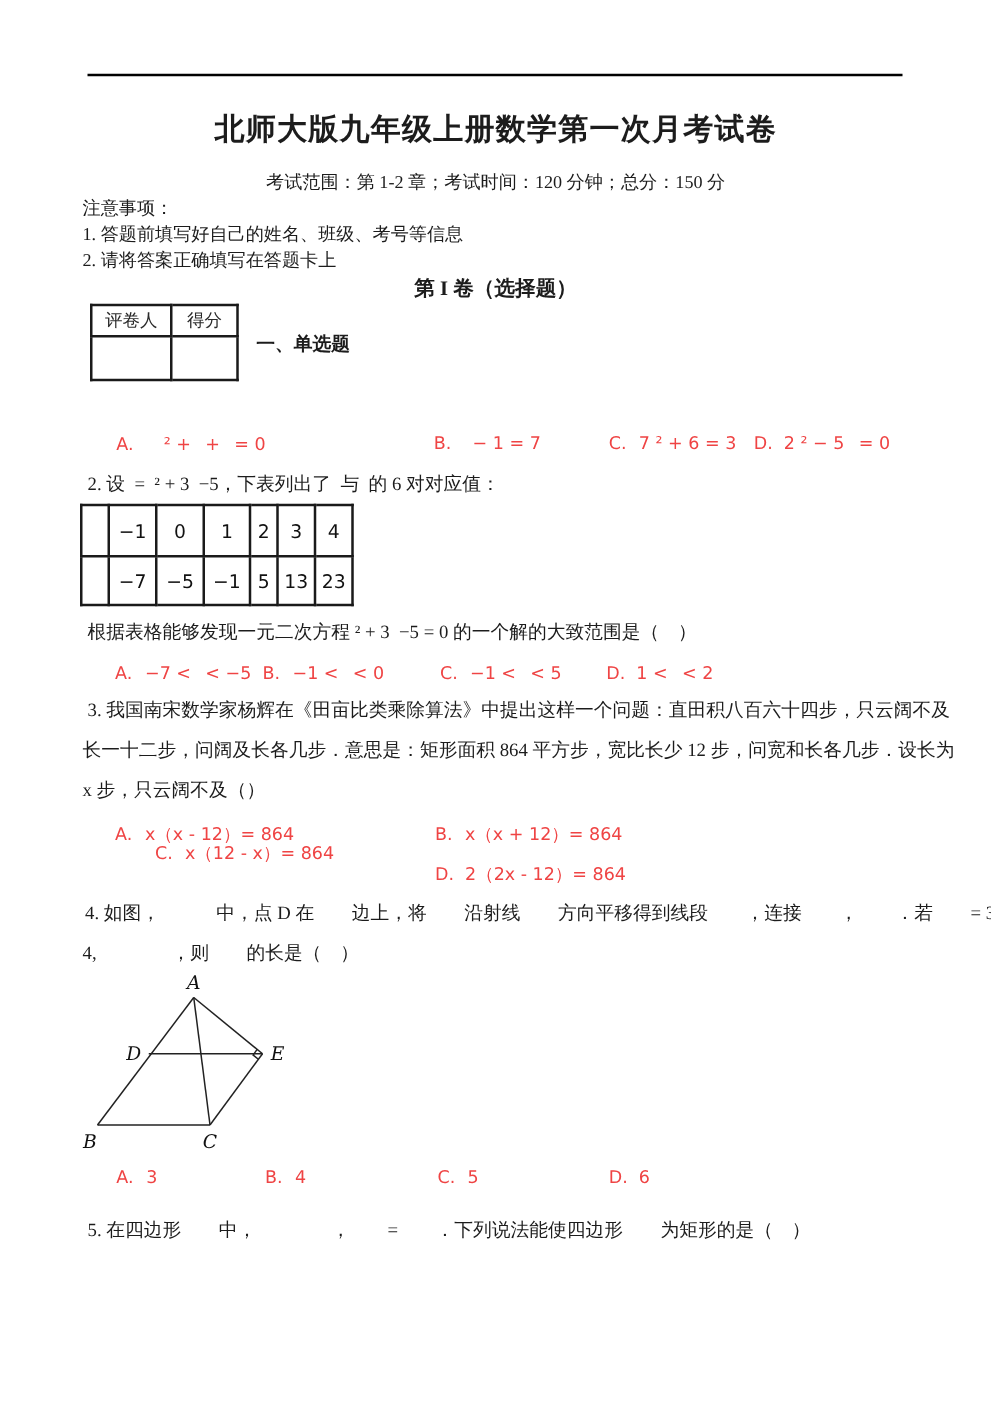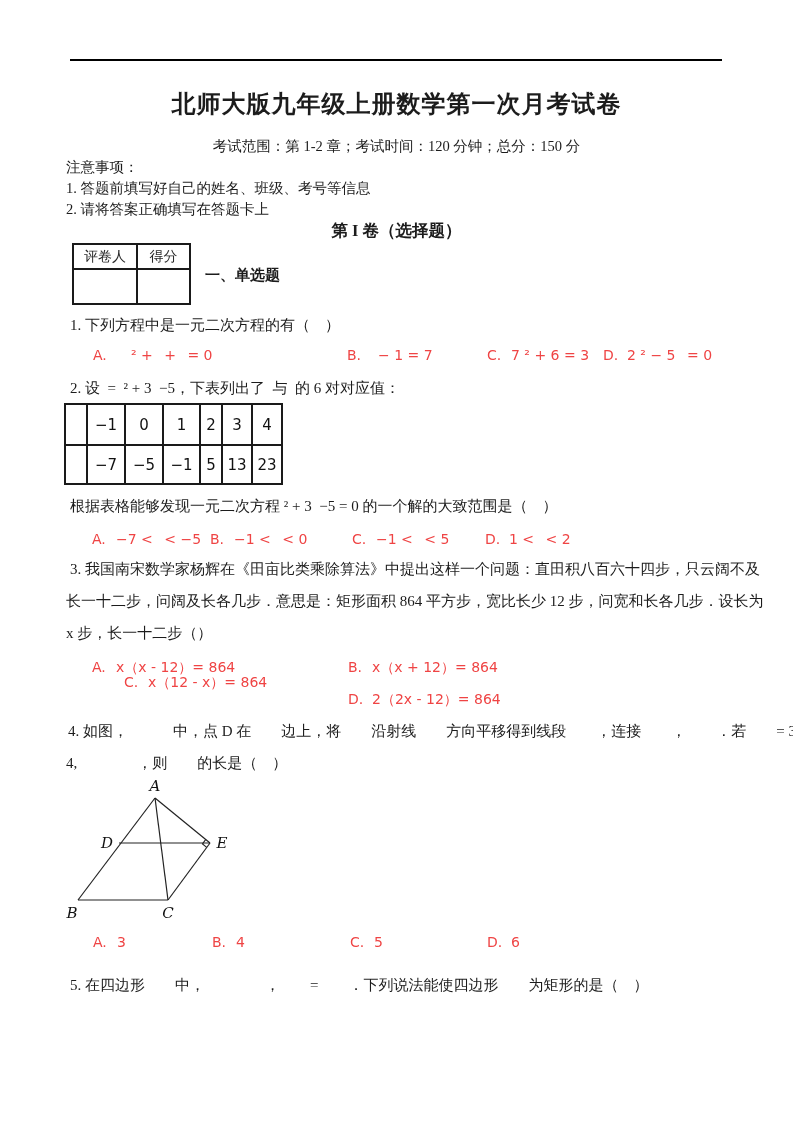--- a/index.html
+++ b/index.html
@@ -60,21 +60,20 @@
     </tr>
     <tr>
       <td class="bc"></td>
       <td class="bc"></td>
     </tr>
   </tbody>
     </table>
 
   <div class="abs part-title">一、单选题</div>
 
-  <div class="abs stem" style="left:70px;top:317px;">1. 下列方程中是一元二次方程的有（　）</div>
   <span class="opt" style="left:93px;top:347px;"><span class="lbl">A.</span><span class="txt">　² +  +  = 0</span></span>
   <span class="opt" style="left:347px;top:347px;"><span class="lbl">B.</span><span class="txt"> − 1 = 7</span></span>
   <span class="opt" style="left:487px;top:347px;"><span class="lbl">C.</span><span class="txt">7 ² + 6 = 3</span></span>
   <span class="opt" style="left:603px;top:347px;"><span class="lbl">D.</span><span class="txt">2 ² − 5  = 0</span></span>
 
   <div class="abs stem" style="left:70px;top:380px;">2. 设 = ² + 3 −5，下表列出了 与 的 6 对对应值：</div>
   <table class="vtable">
     <colgroup>
       <col style="width:22px">
         <col style="width:38px">
@@ -106,21 +105,21 @@
   </tbody>
     </table>
   <div class="abs stem" style="left:70px;top:498px;">根据表格能够发现一元二次方程 ² + 3 −5 = 0 的一个解的大致范围是（　）</div>
   <span class="opt" style="left:92px;top:531px;"><span class="lbl">A.</span><span class="txt">−7 &lt;  &lt; −5</span></span>
   <span class="opt" style="left:210px;top:531px;"><span class="lbl">B.</span><span class="txt">−1 &lt;  &lt; 0</span></span>
   <span class="opt" style="left:352px;top:531px;"><span class="lbl">C.</span><span class="txt">−1 &lt;  &lt; 5</span></span>
   <span class="opt" style="left:485px;top:531px;"><span class="lbl">D.</span><span class="txt">1 &lt;  &lt; 2</span></span>
 
   <div class="abs stem" style="left:70px;top:561px;">3. 我国南宋数学家杨辉在《田亩比类乘除算法》中提出这样一个问题：直田积八百六十四步，只云阔不及</div>
   <div class="abs stem" style="left:66px;top:593px;">长一十二步，问阔及长各几步．意思是：矩形面积 864 平方步，宽比长少 12 步，问宽和长各几步．设长为</div>
-  <div class="abs stem" style="left:66px;top:625px;">x 步，长一十二步（）</div>
+  <div class="abs stem" style="left:66px;top:625px;">x 步，只云阔不及（）</div>
   <span class="opt" style="left:92px;top:659px;"><span class="lbl">A.</span><span class="txt">x（x - 12）= 864</span></span>
   <span class="opt" style="left:348px;top:659px;"><span class="lbl">B.</span><span class="txt">x（x + 12）= 864</span></span>
   <span class="opt" style="left:92px;top:674px;margin-left:32px;"><span class="lbl">C.</span><span class="txt">x（12 - x）= 864</span></span>
   <span class="opt" style="left:348px;top:691px;"><span class="lbl">D.</span><span class="txt">2（2x - 12）= 864</span></span>
 
   <div class="abs stem" style="left:68px;top:723px;">4. 如图，　　　中，点 D 在　　边上，将　　沿射线　　方向平移得到线段　　，连接　　，　　．若　　= 3,　　=</div>
   <div class="abs stem" style="left:66px;top:755px;">4,　　　　，则　　的长是（　）</div>
 
   <svg class="figure" width="192" height="152" viewBox="0 0 192 152">
     <g stroke="#222" stroke-width="1.2" fill="none">

